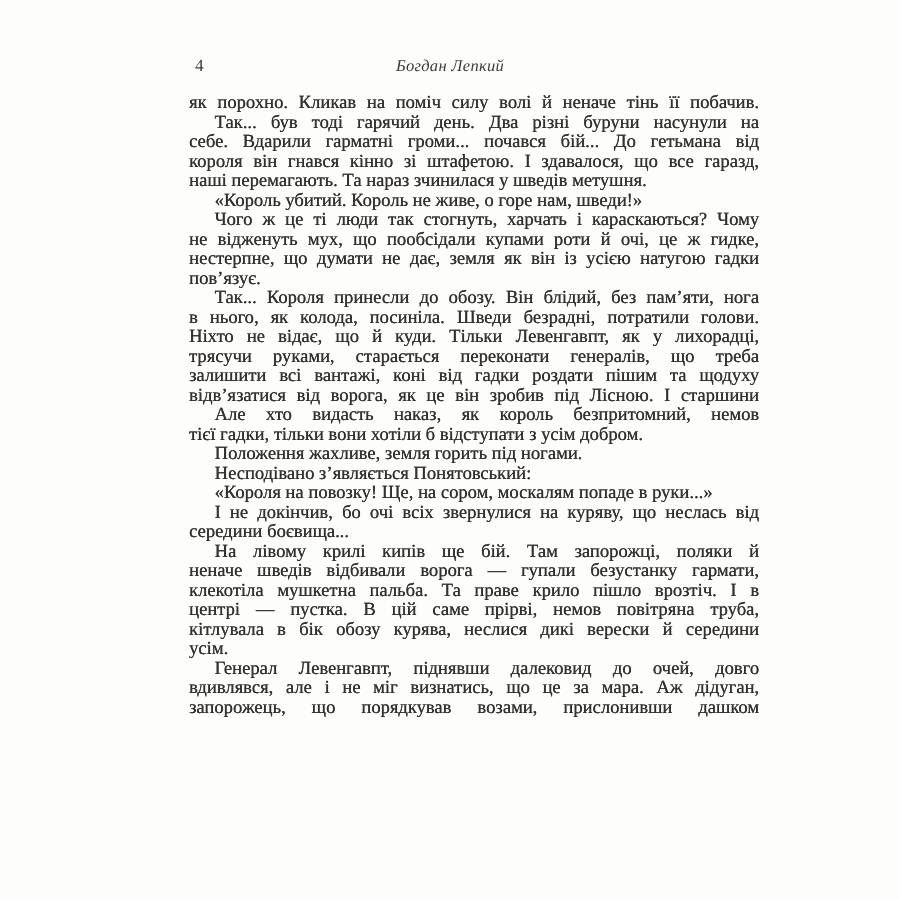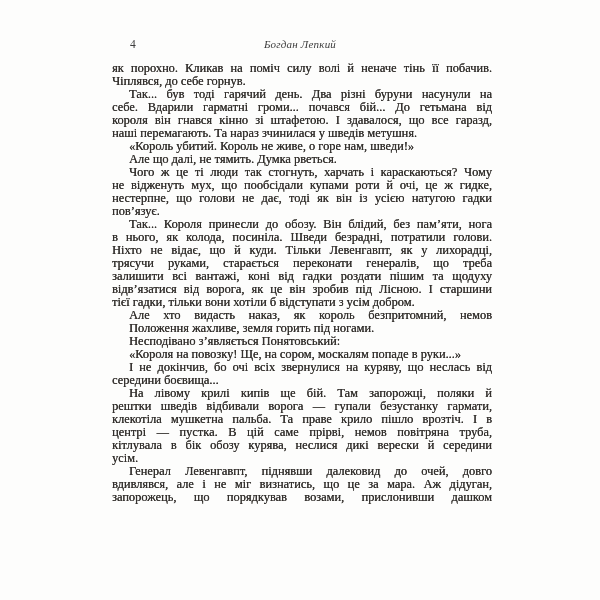--- a/index.html
+++ b/index.html
@@ -35,21 +35,21 @@
     color: #3c3c3c;
   }
   .running-title {
     display: block;
     text-align: center;
     font-style: italic;
     letter-spacing: 0.2px;
   }
   .text-block {
     position: absolute;
-    left: 112px;
+    left: 126px;
     top: 62px;
     width: 380px;
     color: #34312e;
     text-shadow: 0.15px 0 0 currentColor;
   }
   .line {
     height: 13px;
     font-size: 12.4px;
     line-height: 13px;
     white-space: normal;
@@ -67,46 +67,44 @@
 </head>
 <body>
 
 <div class="sheet">
   <div class="running-head">
     <span class="pagenum">4</span>
     <span class="running-title">Богдан Лепкий</span>
   </div>
   <div class="text-block">
       <div class="line j">як порохно. Кликав на поміч силу волі й неначе тінь її побачив.</div>
-      <div class="line">Чіплявся, до себе горнув.</div>
       <div class="line j i">Так... був тоді гарячий день. Два різні буруни насунули на</div>
       <div class="line j">себе. Вдарили гарматні громи... почався бій... До гетьмана від</div>
       <div class="line j">короля він гнався кінно зі штафетою. І здавалося, що все гаразд,</div>
       <div class="line">наші перемагають. Та нараз зчинилася у шведів метушня.</div>
       <div class="line i">«Король убитий. Король не живе, о горе нам, шведи!»</div>
-      <div class="line i">Але що далі, не тямить. Думка рветься.</div>
       <div class="line j i">Чого ж це ті люди так стогнуть, харчать і караскаються? Чому</div>
       <div class="line j">не відженуть мух, що пообсідали купами роти й очі, це ж гидке,</div>
-      <div class="line j">нестерпне, що голови не дає, тоді як він із усією натугою гадки</div>
+      <div class="line j">нестерпне, що думати не дає, земля як він із усією натугою гадки</div>
       <div class="line">пов’язує.</div>
       <div class="line j i">Так... Короля принесли до обозу. Він блідий, без пам’яти, нога</div>
       <div class="line j">в нього, як колода, посиніла. Шведи безрадні, потратили голови.</div>
       <div class="line j">Ніхто не відає, що й куди. Тільки Левенгавпт, як у лихорадці,</div>
       <div class="line j">трясучи руками, старається переконати генералів, що треба</div>
       <div class="line j">залишити всі вантажі, коні від гадки роздати пішим та щодуху</div>
       <div class="line j">відв’язатися від ворога, як це він зробив під Лісною. І старшини</div>
+      <div class="line j i">Але хто видасть наказ, як король безпритомний, немов</div>
       <div class="line">тієї гадки, тільки вони хотіли б відступати з усім добром.</div>
-      <div class="line j i">Але хто видасть наказ, як король безпритомний, немов</div>
       <div class="line i">Положення жахливе, земля горить під ногами.</div>
       <div class="line i">Несподівано з’являється Понятовський:</div>
       <div class="line i">«Короля на повозку! Ще, на сором, москалям попаде в руки...»</div>
       <div class="line j i">І не докінчив, бо очі всіх звернулися на куряву, що неслась від</div>
       <div class="line">середини боєвища...</div>
       <div class="line j i">На лівому крилі кипів ще бій. Там запорожці, поляки й</div>
-      <div class="line j">рештки шведів відбивали ворога — гупали безустанку гармати,</div>
+      <div class="line j">неначе шведів відбивали ворога — гупали безустанку гармати,</div>
       <div class="line j">клекотіла мушкетна пальба. Та праве крило пішло врозтіч. І в</div>
       <div class="line j">центрі — пустка. В цій саме прірві, немов повітряна труба,</div>
       <div class="line j">кітлувала в бік обозу курява, неслися дикі верески й середини</div>
       <div class="line">усім.</div>
       <div class="line j i">Генерал Левенгавпт, піднявши далековид до очей, довго</div>
       <div class="line j">вдивлявся, але і не міг визнатись, що це за мара. Аж дідуган,</div>
       <div class="line j">запорожець, що порядкував возами, прислонивши дашком</div>
     </div>
 </div>
 

